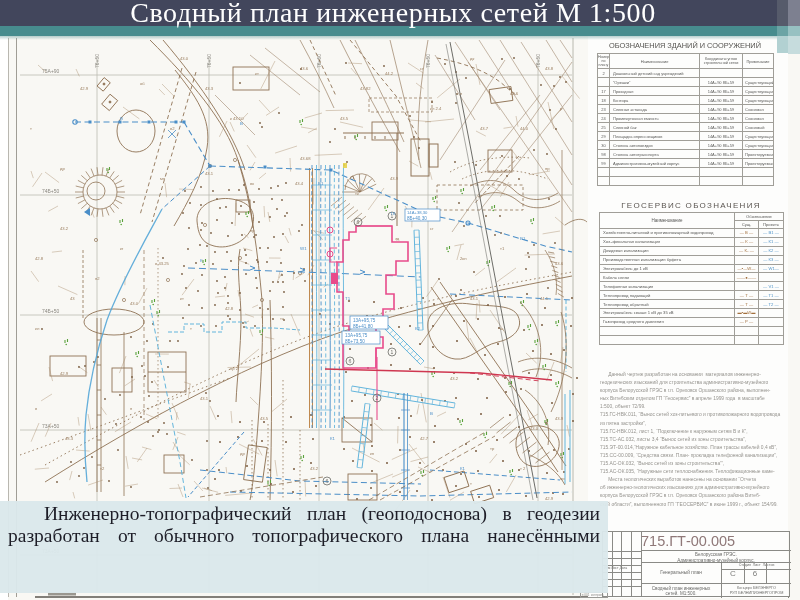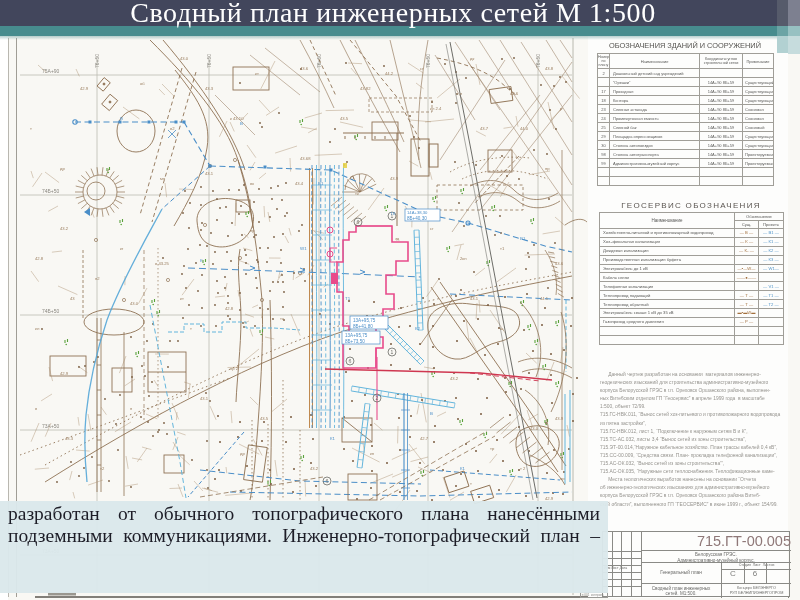--- a/index.html
+++ b/index.html
@@ -1153,21 +1153,21 @@
           <div style="position:absolute;left:0;top:33px;width:38px;border-top:0.5px solid #8a8a86;font-size:3.4px;">&nbsp;Изм&nbsp;Лист&nbsp;Дата</div>
           <div style="position:absolute;left:0;top:19px;width:38px;border-top:0.5px solid #8a8a86;"></div>
           <div style="position:absolute;left:0;top:26px;width:38px;border-top:0.5px solid #8a8a86;"></div>
           <div style="position:absolute;left:0;top:33px;width:38px;border-top:0.5px solid #8a8a86;"></div>
           <div style="position:absolute;left:0;top:40px;width:38px;border-top:0.5px solid #8a8a86;"></div>
           <div style="position:absolute;left:0;top:47px;width:38px;border-top:0.5px solid #8a8a86;"></div>
           <div style="position:absolute;left:0;top:54px;width:38px;border-top:0.5px solid #8a8a86;"></div>
         </div>
         <div style="position:absolute;left:38px;top:0;width:0;height:100%;border-left:1px solid #8a8a86;"></div>
 
-        <div style="position:absolute;left:38px;top:0;width:150px;height:19px;border-bottom:1px solid #8a8a86;box-sizing:border-box;text-align:right;font-size:14.5px;line-height:19px;color:#8f7878;">715.ГТ-00.005</div>
+        <div style="position:absolute;left:38px;top:0;width:150px;height:19px;border-bottom:1px solid #8a8a86;box-sizing:border-box;text-align:left;font-size:14.5px;line-height:19px;color:#8f7878;">715.ГТ-00.005</div>
 
         <div style="position:absolute;left:38px;top:19px;width:150px;height:12px;border-bottom:1px solid #8a8a86;box-sizing:border-box;text-align:center;font-size:4.6px;line-height:5.6px;padding-top:1px;">Белорусская ГРЭС.<br>Административно-музейный корпус.</div>
 
         <div style="position:absolute;left:38px;top:31px;width:80px;height:21px;border-bottom:1px solid #8a8a86;box-sizing:border-box;text-align:center;line-height:19px;font-size:4.8px;">Генеральный план</div>
         <div style="position:absolute;left:118px;top:31px;width:70px;height:21px;border-left:1px solid #8a8a86;border-bottom:1px solid #8a8a86;box-sizing:border-box;">
           <div style="position:absolute;left:0;top:0;width:100%;height:6px;border-bottom:0.5px solid #8a8a86;font-size:3.6px;text-align:center;">Стадия&nbsp;&nbsp;Лист&nbsp;&nbsp;Листов</div>
           <div style="position:absolute;left:22px;top:0;width:0;height:100%;border-left:0.5px solid #8a8a86;"></div>
           <div style="position:absolute;left:44px;top:0;width:0;height:100%;border-left:0.5px solid #8a8a86;"></div>
           <div style="position:absolute;left:0;top:6px;width:22px;font-size:8px;text-align:center;color:#7c7c7a;">С</div>
           <div style="position:absolute;left:22px;top:6px;width:22px;font-size:8px;text-align:center;color:#7c7c7a;">6</div>
@@ -1192,17 +1192,17 @@
   <div class="abs" style="left:0;top:36px;width:800px;height:4px;background:linear-gradient(rgba(110,160,161,0.5),rgba(110,160,161,0));"></div>
 
   <div class="abs" style="left:777px;top:36px;width:23px;height:17px;background:#b2d1d2;"></div>
   <div class="abs" style="left:788px;top:36px;width:12px;height:18px;background:#c6dcdd;"></div>
 
   <div class="abs" style="left:0;top:-3px;width:786px;height:30px;text-align:center;font-family:'Liberation Serif',serif;font-size:28px;color:#fefefe;letter-spacing:0.6px;">Сводный план инженерных сетей М 1:500</div>
 
   <div class="abs" style="left:0;top:501px;width:608px;height:92px;background:rgba(219,232,235,0.96);"></div>
 
   <div class="abs" style="left:8px;top:503px;width:592px;font-family:'Liberation Serif',serif;font-size:19.5px;line-height:22px;color:#1d1d27;">
+    <div style="text-align:justify;text-align-last:justify;"><span style="display:inline-block;width:36px;"></span>Инженерно-топографический план (геоподоснова) в геодезии</div>
     <div style="text-align:justify;text-align-last:justify;">разработан от обычного топографического плана нанесёнными</div>
-    <div style="text-align:justify;text-align-last:justify;">подземными коммуникациями. Инженерно-топографический план –</div>
   </div>
 
 </div>
 
 </body></html>

